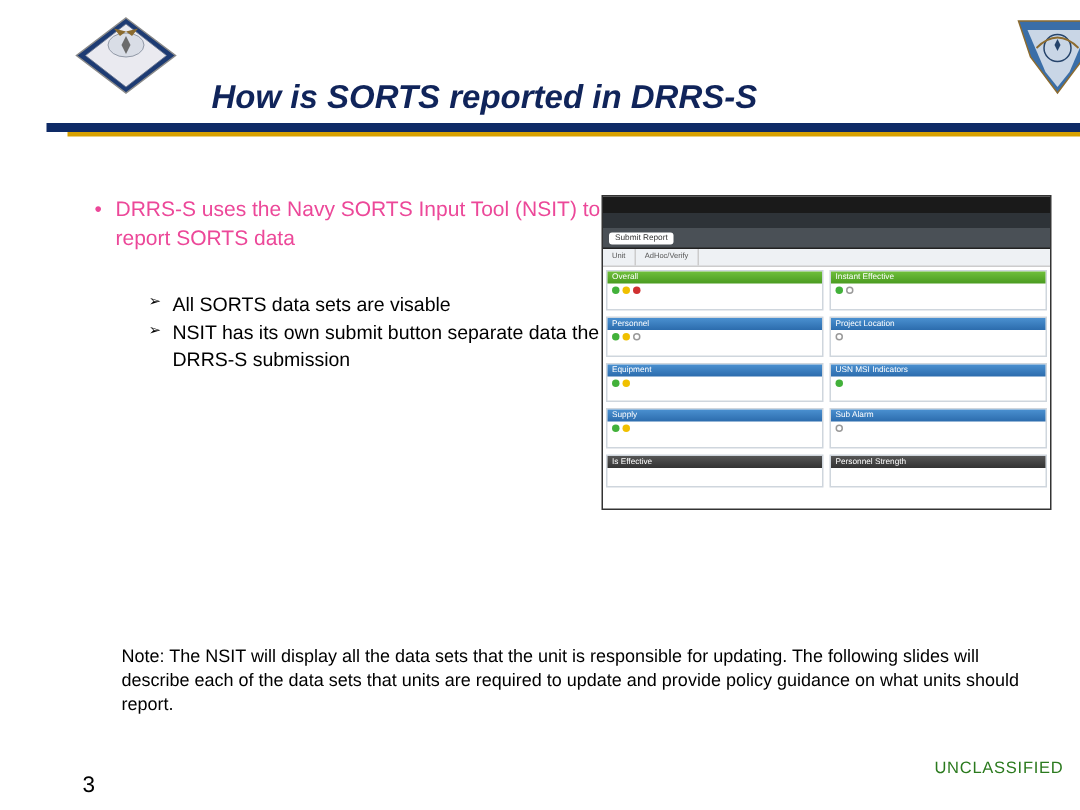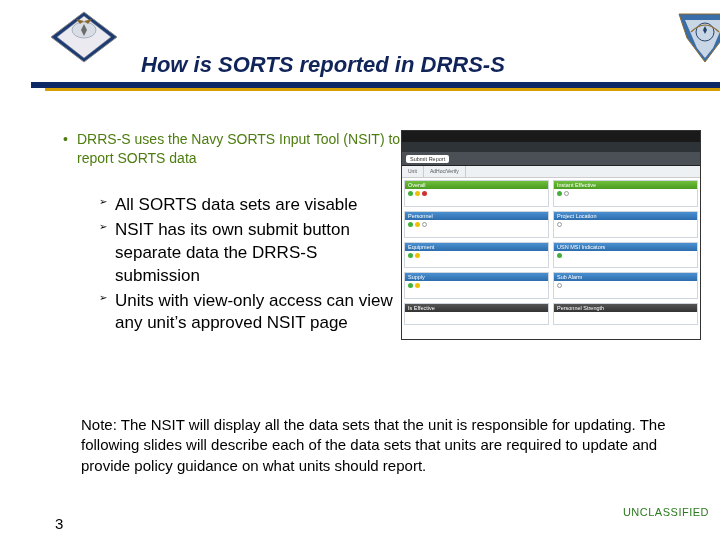--- a/index.html
+++ b/index.html
@@ -15,46 +15,46 @@
   .title { position: absolute; left: 110px; top: 52px; font-size: 22px; font-weight: bold; font-style: italic; color: #10245a; white-space: nowrap; }
   .rule-outer { position: absolute; left: 0; right: 0; top: 82px; height: 6px; background: #0e2a66; }
   .rule-inner { position: absolute; left: 14px; right: 14px; top: 88px; height: 3px; background: #d7a000; }
 
   
   .body { position: absolute; top: 130px; left: 0; right: 0; }
   .row { display: flex; align-items: flex-start; }
   .text-col { width: 370px; padding-left: 32px; }
   .image-col { flex: 1; padding-right: 20px; }
 
-  .bullet-lvl1 { font-size: 14px; color: #4d7c0f; line-height: 1.35; padding-left: 14px; position: relative; }
+  .bullet-lvl1 { font-size: 14px; color: #ec4899; line-height: 1.35; padding-left: 14px; position: relative; }
   .bullet-lvl1::before { content: "•"; position: absolute; left: 0; top: 0; }
 
   .sublist { margin-top: 26px; padding-left: 36px; }
-  .bullet-lvl2 { font-size: 17px; color: #000; line-height: 1.35; position: relative; padding-left: 16px; margin-bottom: 2px; }
+  .bullet-lvl2 { font-size: 13px; color: #000; line-height: 1.35; position: relative; padding-left: 16px; margin-bottom: 2px; }
   .bullet-lvl2::before { content: "➢"; position: absolute; left: 0; top: 1px; font-size: 10px; color: #000; }
 
   
   .shot { width: 300px; height: 210px; border: 1px solid #333; background: #fff; position: relative; font-family: Arial, sans-serif; }
   .shot .bar1 { height: 11px; background: #1a1a1a; }
   .shot .bar2 { height: 10px; background: #2e3338; }
   .shot .bar3 { height: 14px; background: #4a5056; border-bottom: 1px solid #222; padding: 2px 4px; display:flex; align-items:center; }
   .chip { display:inline-block; background: #fff; border-radius: 2px; font-size: 5.5px; padding: 1px 4px; margin-right: 2px; color:#333; }
   .shot .tabs { height: 12px; background: #eef1f4; border-bottom: 1px solid #ccc; display:flex; }
   .tab { font-size:5px; padding:2px 6px; border-right:1px solid #ccc; color:#555; }
   .shot .grid { display: grid; grid-template-columns: 1fr 1fr; height: calc(100% - 47px - 12px); }
   .panel { border: 0.5px solid #cfd6dd; margin: 2px; display:flex; flex-direction:column; }
   .panel-hd { font-size: 5.5px; color: #fff; background: linear-gradient(#4a90d0,#2c6cad); padding: 1px 3px; display:flex; justify-content:space-between; align-items:center; }
   .panel-hd.green { background: linear-gradient(#6fbf3b,#4a9b20); }
   .panel-hd.dark  { background: linear-gradient(#555,#333); }
   .panel-body { flex:1; padding:2px 3px; font-size:5px; color:#666; display:flex; align-items:flex-start; gap:2px;}
   .dot { width:5px; height:5px; border-radius:50%; display:inline-block; }
   .dot.g { background:#42b13a; } .dot.y { background:#f0c000; } .dot.r { background:#d03030; } .dot.w{ background:#fff; border:0.5px solid #999;}
 
   
-  .note { position: absolute; left: 50px; right: 50px; top: 415px; font-size: 15px; line-height: 1.35; color: #000; }
+  .note { position: absolute; left: 50px; right: 50px; top: 429px; font-size: 12px; line-height: 1.35; color: #000; }
 
   
   .page-num { position: absolute; left: 24px; bottom: 8px; font-size: 15px; color:#000; }
   .classification { position: absolute; right: 42px; bottom: 22px; font-size: 11px; color: #2b7a1e; letter-spacing: 0.5px; }
 </style>
 </head>
 <body>
 
 <div class="slide">
 
@@ -83,21 +83,20 @@
     <div class="rule-inner"></div>
   </div>
 
   <div class="body">
     <div class="row">
       <div class="text-col">
         <div class="bullet-lvl1">DRRS-S uses the Navy SORTS Input Tool (NSIT) to report SORTS data</div>
         <div class="sublist">
           <div class="bullet-lvl2">All SORTS data sets are visable</div>
           <div class="bullet-lvl2">NSIT has its own submit button separate data the DRRS-S submission</div>
-          <div class="bullet-lvl2">Units with view-only access can view any unit’s approved NSIT page</div>
         </div>
       </div>
 
       <div class="image-col">
         <div class="shot">
           <div class="bar1"></div>
           <div class="bar2"></div>
           <div class="bar3">
             <span class="chip">Submit Report</span>
           </div>

